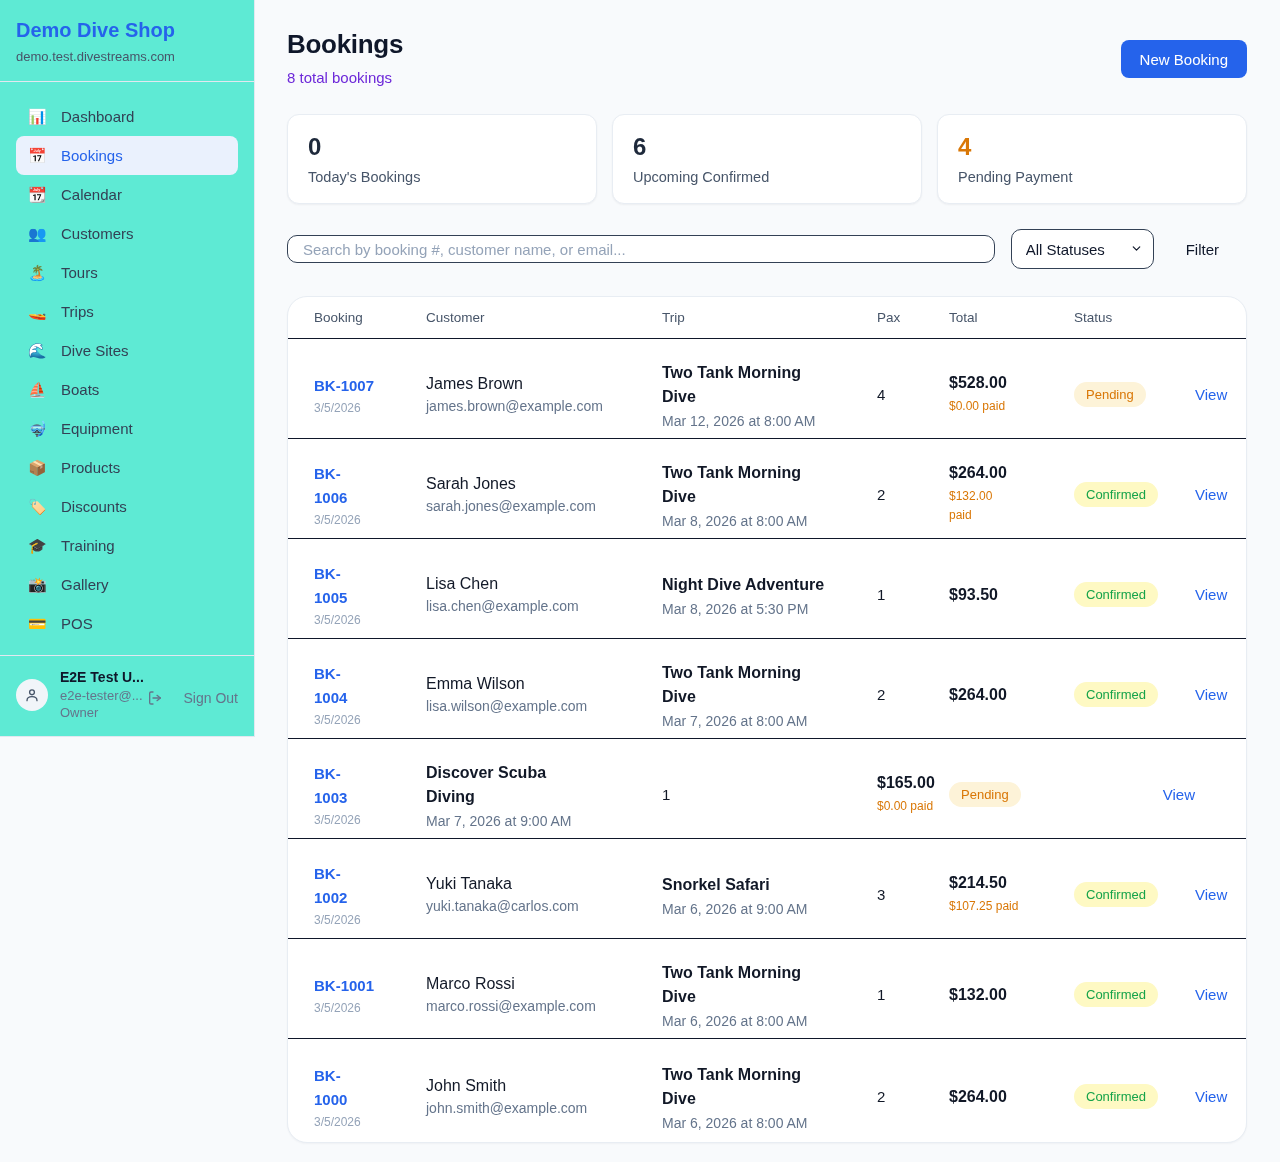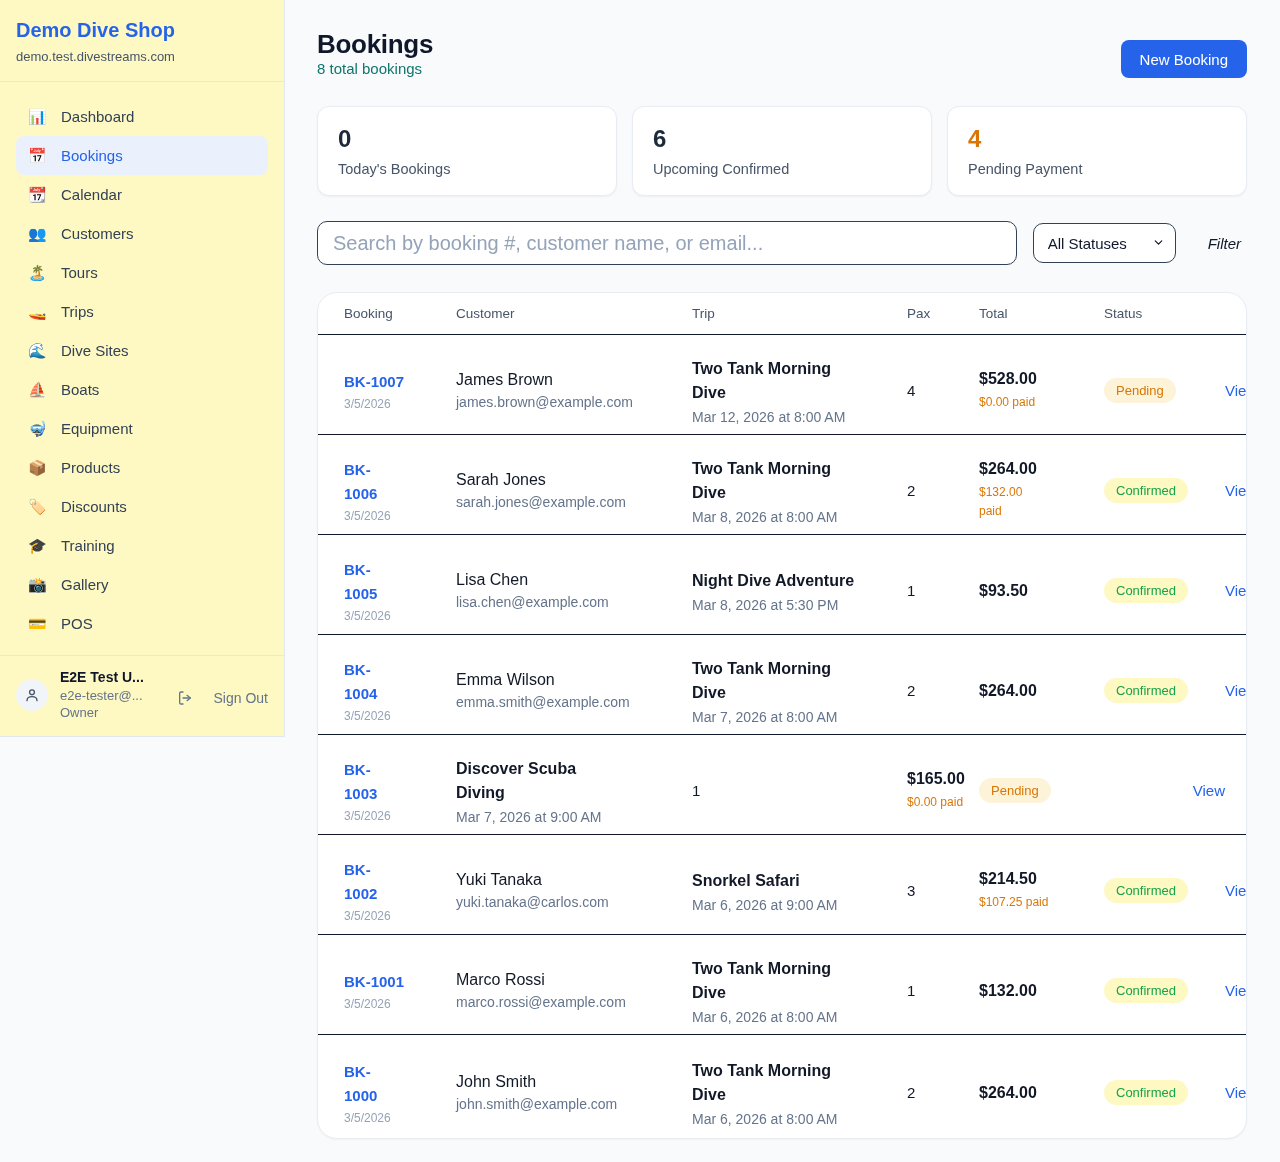--- a/index.html
+++ b/index.html
@@ -5,52 +5,52 @@
   * { margin:0; padding:0; box-sizing:border-box; }
   html,body { width:1280px; height:1162px; }
   body {
     background:#f8fafc;
     font-family:"Liberation Sans", sans-serif;
     color:#0f172a;
     display:flex;
     align-items:flex-start;
   }
   
-  .sidebar { width:285px; background:#fef9c3; border-right:1px solid #e2e8f0; border-bottom:1px solid #e2e8f0; flex-shrink:0; }
+  .sidebar { width:255px; background:#5eead4; border-right:1px solid #e2e8f0; border-bottom:1px solid #e2e8f0; flex-shrink:0; }
   .brand { padding:19px 16px 17px 16px; border-bottom:1px solid #e2e8f0; }
   .brand-name { font-size:20px; font-weight:700; color:#2563eb; }
   .brand-domain { font-size:13px; color:#475569; margin-top:7px; }
   .nav { padding:15px 16px 12px 16px; }
   .nav-item { display:flex; align-items:center; gap:14px; padding:11px 12px; border-radius:8px; font-size:15px; color:#334155; cursor:pointer; }
   .nav-item.active { background:#eaf1fd; color:#2563eb; font-weight:500; }
   .nav-icon { font-size:15px; width:19px; text-align:center; line-height:1; }
   .user { border-top:1px solid #e2e8f0; padding:13px 16px 16px 16px; display:flex; align-items:flex-start; gap:12px; }
   .avatar { width:32px; height:32px; border-radius:50%; background:#f1f5f9; display:flex; align-items:center; justify-content:center; margin-top:10px; flex-shrink:0; }
   .user-info { flex:1; min-width:0; }
   .user-name { font-size:14px; font-weight:700; color:#0f172a; white-space:nowrap; }
   .user-email { font-size:13px; color:#64748b; margin-top:3px; white-space:nowrap; }
   .user-role { font-size:13px; color:#64748b; margin-top:2px; }
   .signout { display:flex; align-items:center; gap:21px; color:#64748b; font-size:14px; margin-top:21px; cursor:pointer; white-space:nowrap; }
   
   .main { flex:1; min-width:0; padding:29px 33px 30px 32px; }
   .main-header { display:flex; justify-content:space-between; align-items:flex-start; }
   .page-title { font-size:26px; font-weight:700; letter-spacing:-0.3px; color:#0f172a; }
-  .page-subtitle { font-size:15px; color:#0f766e; }
+  .page-subtitle { font-size:15px; color:#6d28d9; margin-top:9px; }
   .btn-primary { background:#2563eb; color:#fff; font-size:15px; font-weight:500; font-family:inherit; border:none; border-radius:8px; padding:0 19px; height:38px; margin-top:11px; cursor:pointer; }
   .stats { display:flex; gap:15px; margin-top:28px; }
   .stat-card { flex:1; background:#fff; border:1px solid #e8edf3; border-radius:12px; padding:18px 20px; box-shadow:0 1px 2px rgba(15,23,42,.05); }
   .stat-value { font-size:24px; font-weight:700; color:#1e293b; }
   .stat-label { font-size:14.5px; color:#475569; margin-top:8px; }
   .filter-row { display:flex; align-items:center; margin-top:25px; }
-  .search-input { flex:1; height:44px; border:1.5px solid #334155; border-radius:10px; padding:0 15px; font-size:20px; font-family:inherit; color:#0f172a; background:#fff; outline:none; }
+  .search-input { flex:1; height:28px; border:1.5px solid #334155; border-radius:10px; padding:0 15px; font-size:15px; font-family:inherit; color:#0f172a; background:#fff; outline:none; }
   .search-input::placeholder { color:#94a3b8; }
   .select-wrap { position:relative; margin-left:16px; }
   .status-select { appearance:none; -webkit-appearance:none; height:40px; width:143px; border:1.5px solid #334155; border-radius:10px; background:#fff; font-size:15px; font-family:inherit; color:#0f172a; padding:0 28px 0 14px; cursor:pointer; outline:none; }
   .select-chevron { position:absolute; right:11px; top:12px; pointer-events:none; }
-  .filter-label { margin-left:32px; margin-right:6px; font-size:15px; font-weight:500; color:#0f172a; cursor:pointer;font-style:italic; }
+  .filter-label { margin-left:32px; margin-right:28px; font-size:15px; font-weight:500; color:#0f172a; cursor:pointer; }
   
   .table-card { margin-top:27px; background:#fff; border:1px solid #e8edf3; border-radius:20px; overflow:hidden; box-shadow:0 1px 2px rgba(15,23,42,.04); }
   .grid-row { display:grid; grid-template-columns:112px 236px 215px 72px 125px 121px 1fr; padding:0 26px; align-items:center; }
   .table-head { height:42px; border-bottom:1px solid #0f172a; }
   .th { font-size:13.5px; color:#475569; font-weight:500; }
   .trow { min-height:100px; border-bottom:1px solid #0f172a; padding-top:12px; }
   .trow:last-child { border-bottom:none; min-height:103px; }
   .bk-id { color:#2563eb; font-weight:700; font-size:15px; line-height:1.6; white-space:pre-line; cursor:pointer; }
   .bk-date { font-size:12px; color:#94a3b8; margin-top:3px; }
   .cust-name { font-size:16px; color:#111827; }
@@ -279,21 +279,21 @@
     <div class="view-link">View</div>
   </div>
         <div class="grid-row trow">
     <div>
       <div class="bk-id">BK-
 1004</div>
       <div class="bk-date">3/5/2026</div>
     </div>
     <div>
       <div class="cust-name">Emma Wilson</div>
-      <div class="cust-email">emma.smith@example.com</div>
+      <div class="cust-email">lisa.wilson@example.com</div>
     </div>
     <div>
       <div class="trip-name">Two Tank Morning
 Dive</div>
       <div class="trip-date">Mar 7, 2026 at 8:00 AM</div>
     </div>
     <div class="pax">2</div>
     <div>
       <div class="total-amt">$264.00</div>
 

